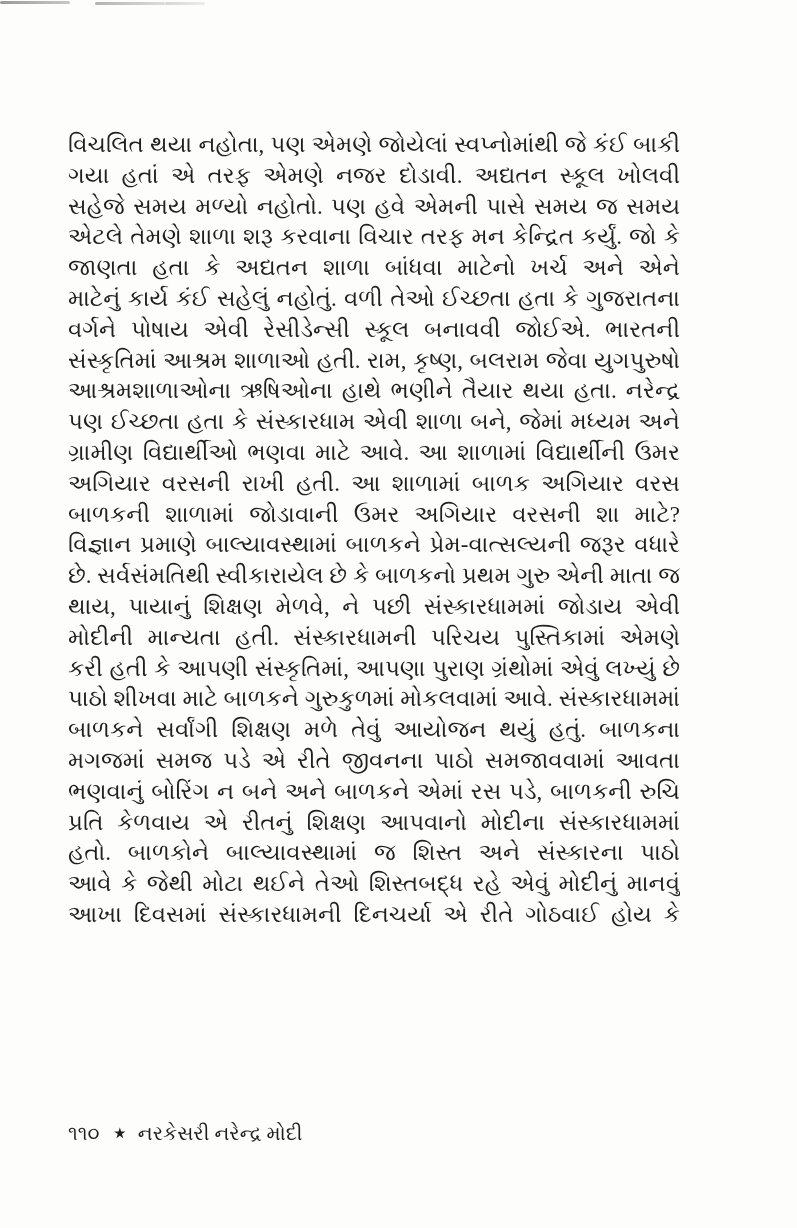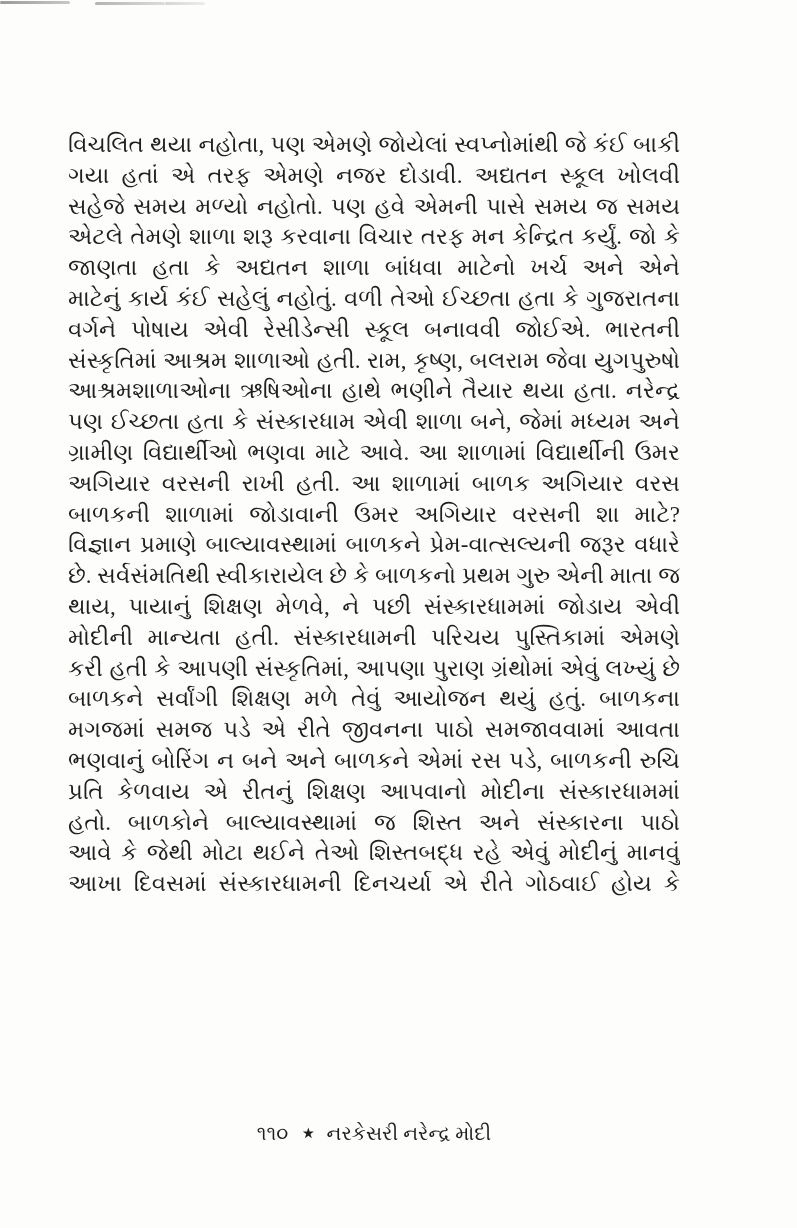--- a/index.html
+++ b/index.html
@@ -54,21 +54,20 @@
     text-align: justify;
     text-align-last: justify;
     overflow: hidden;
     color: #1f1f1f;
   }
   .footer {
     position: absolute;
     left: 68px;
     top: 1122px;
     width: 612px;
-    text-align: center;
     font-size: 20px;
     color: #1f1f1f;
     white-space: nowrap;
   }
   .footer .star {
     display: inline-block;
     font-size: 15px;
     vertical-align: 2px;
     padding: 0 7px;
   }
@@ -97,20 +96,21 @@
       <div class="text-line">આશ્રમશાળાઓના ઋષિઓના હાથે ભણીને તૈયાર થયા હતા. નરેન્દ્ર મોદી</div>
       <div class="text-line">પણ ઈચ્છતા હતા કે સંસ્કારધામ એવી શાળા બને, જેમાં મધ્યમ અને</div>
       <div class="text-line">ગ્રામીણ વિદ્યાર્થીઓ ભણવા માટે આવે. આ શાળામાં વિદ્યાર્થીની ઉંમર</div>
       <div class="text-line">અગિયાર વરસની રાખી હતી. આ શાળામાં બાળક અગિયાર વરસ પછી જ</div>
       <div class="text-line">બાળકની શાળામાં જોડાવાની ઉંમર અગિયાર વરસની શા માટે? આધુનિક</div>
       <div class="text-line">વિજ્ઞાન પ્રમાણે બાલ્યાવસ્થામાં બાળકને પ્રેમ-વાત્સલ્યની જરૂર વધારે હોય</div>
       <div class="text-line">છે. સર્વસંમતિથી સ્વીકારાયેલ છે કે બાળકનો પ્રથમ ગુરુ એની માતા જ હોઈ</div>
       <div class="text-line">થાય, પાયાનું શિક્ષણ મેળવે, ને પછી સંસ્કારધામમાં જોડાય એવી નરેન્દ્ર</div>
       <div class="text-line">મોદીની માન્યતા હતી. સંસ્કારધામની પરિચય પુસ્તિકામાં એમણે સ્પષ્ટતા</div>
       <div class="text-line">કરી હતી કે આપણી સંસ્કૃતિમાં, આપણા પુરાણ ગ્રંથોમાં એવું લખ્યું છે કે</div>
+      <div class="text-line">પાઠો શીખવા માટે બાળકને ગુરુકુળમાં મોકલવામાં આવે. સંસ્કારધામમાં</div>
       <div class="text-line">બાળકને સર્વાંગી શિક્ષણ મળે તેવું આયોજન થયું હતું. બાળકના કુમળા</div>
       <div class="text-line">મગજમાં સમજ પડે એ રીતે જીવનના પાઠો સમજાવવામાં આવતા હતા.</div>
       <div class="text-line">ભણવાનું બોરિંગ ન બને અને બાળકને એમાં રસ પડે, બાળકની રુચિ એ</div>
       <div class="text-line">પ્રતિ કેળવાય એ રીતનું શિક્ષણ આપવાનો મોદીના સંસ્કારધામમાં આગ્રહ</div>
       <div class="text-line">હતો. બાળકોને બાલ્યાવસ્થામાં જ શિસ્ત અને સંસ્કારના પાઠો શીખવવામાં</div>
       <div class="text-line">આવે કે જેથી મોટા થઈને તેઓ શિસ્તબદ્ધ રહે એવું મોદીનું માનવું હતું.</div>
       <div class="text-line">આખા દિવસમાં સંસ્કારધામની દિનચર્યા એ રીતે ગોઠવાઈ હોય કે બાળકમાં</div>
     </main>
 
   <footer class="footer">

